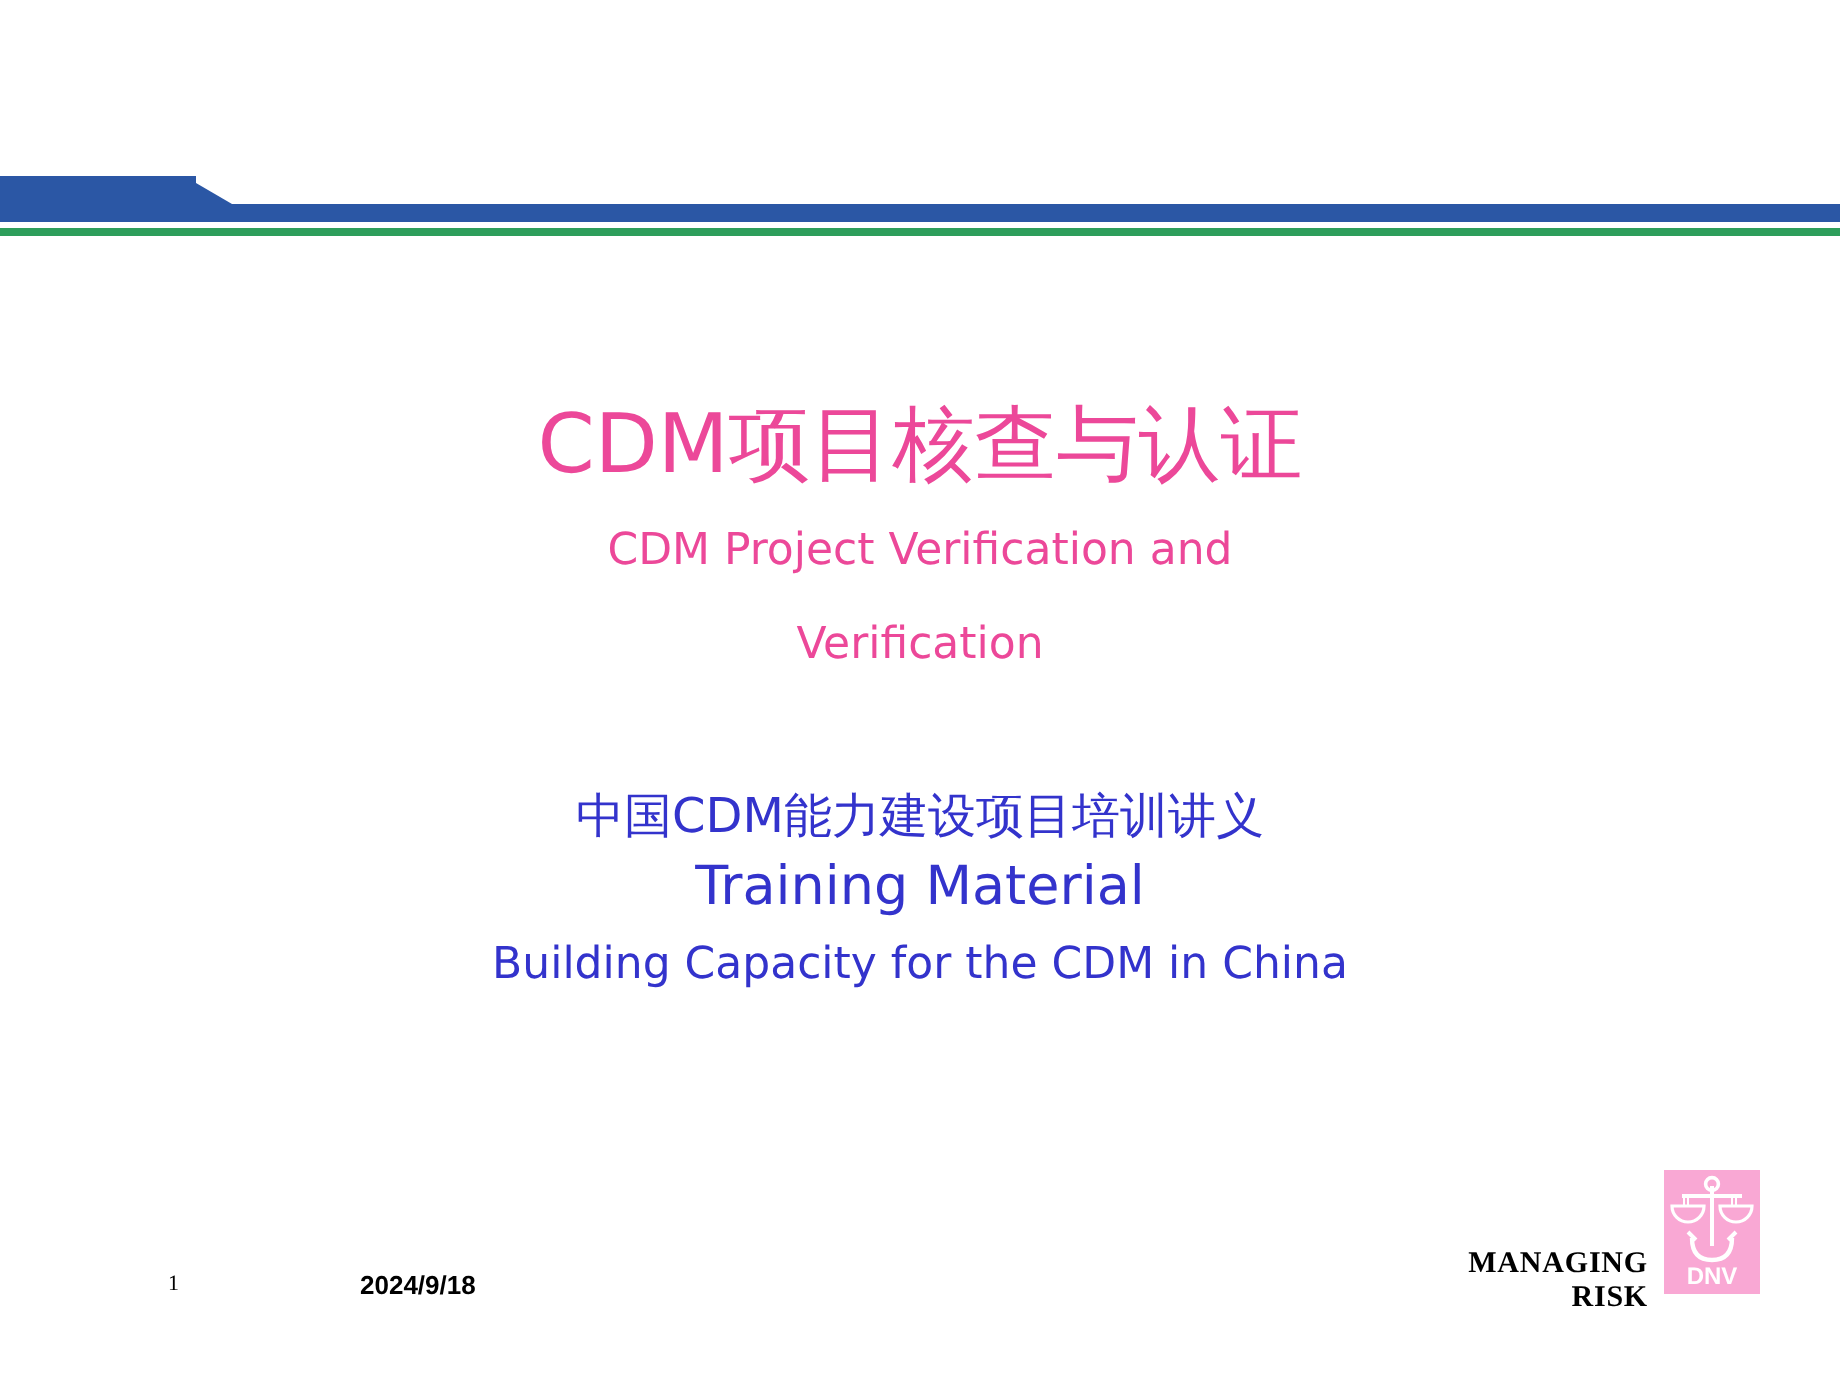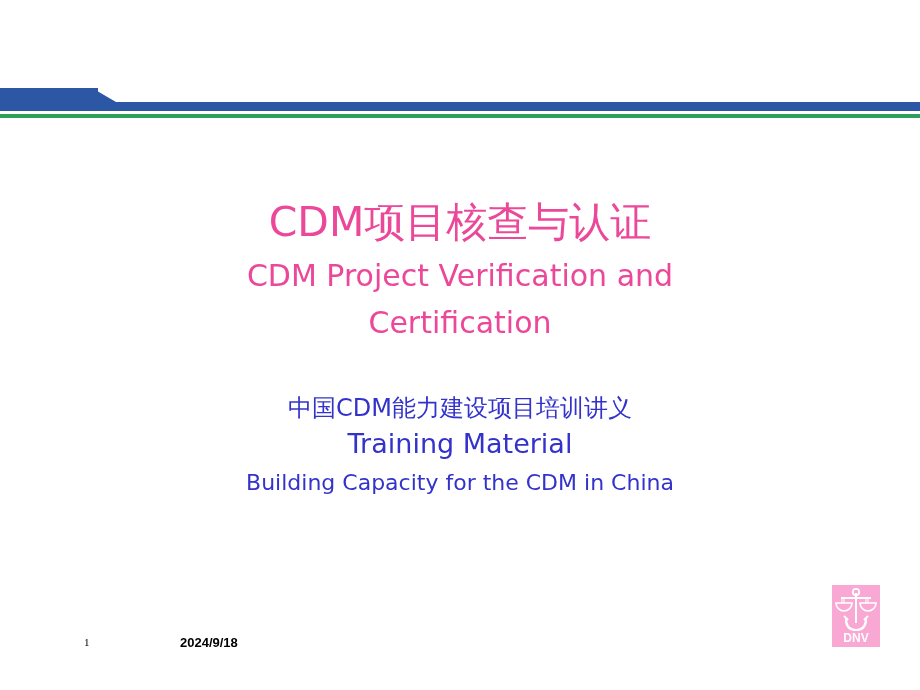--- a/index.html
+++ b/index.html
@@ -74,21 +74,21 @@
     text-align: center;
     color: #ec4899;
   }
   .title-cn {
     font-size: 41px;
     line-height: 54px;
     letter-spacing: 0px;
     white-space: nowrap;
   }
   .title-en {
-    font-size: 30px;
+    font-size: 22px;
     line-height: 41px;
     margin-top: 6px;
   }
 
   
   .subtitle-area {
     position: absolute;
     left: 60px;
     top: 390px;
     width: 800px;
@@ -168,33 +168,34 @@
   <div class="blue-block"></div>
   <div class="blue-slant"></div>
   <div class="blue-bar"></div>
   <div class="white-gap"></div>
   <div class="green-bar"></div>
 </div>
 
 <div class="title-area">
   <div class="title-cn">CDM项目核查与认证</div>
   <div class="title-en">CDM Project Verification and</div>
-  <div class="title-en">Certification</div>
+  <div class="title-en">Verification</div>
 </div>
 
 <div class="subtitle-area">
   <div class="sub-cn">中国CDM能力建设项目培训讲义</div>
   <div class="sub-en">Training Material</div>
   <div class="sub-en-2">Building Capacity for the CDM in China</div>
 </div>
 
 <div class="footer-page">1</div>
 <div class="footer-date">2024/9/18</div>
 
 <div class="logo-wrap">
+  <div class="logo-tagline">MANAGING RISK</div>
   <div class="logo-mark">
     <svg width="48" height="62" viewBox="0 0 48 62" xmlns="http://www.w3.org/2000/svg">
 
       <rect x="9" y="12" width="30" height="2" fill="#ffffff"></rect>
 
       <rect x="23" y="8" width="2" height="30" fill="#ffffff"></rect>
 
       <circle cx="24" cy="7" r="3.2" fill="none" stroke="#ffffff" stroke-width="1.8"></circle>
 
       <path d="M4 18 A8 8 0 0 0 20 18 Z" fill="none" stroke="#ffffff" stroke-width="1.6"></path>

